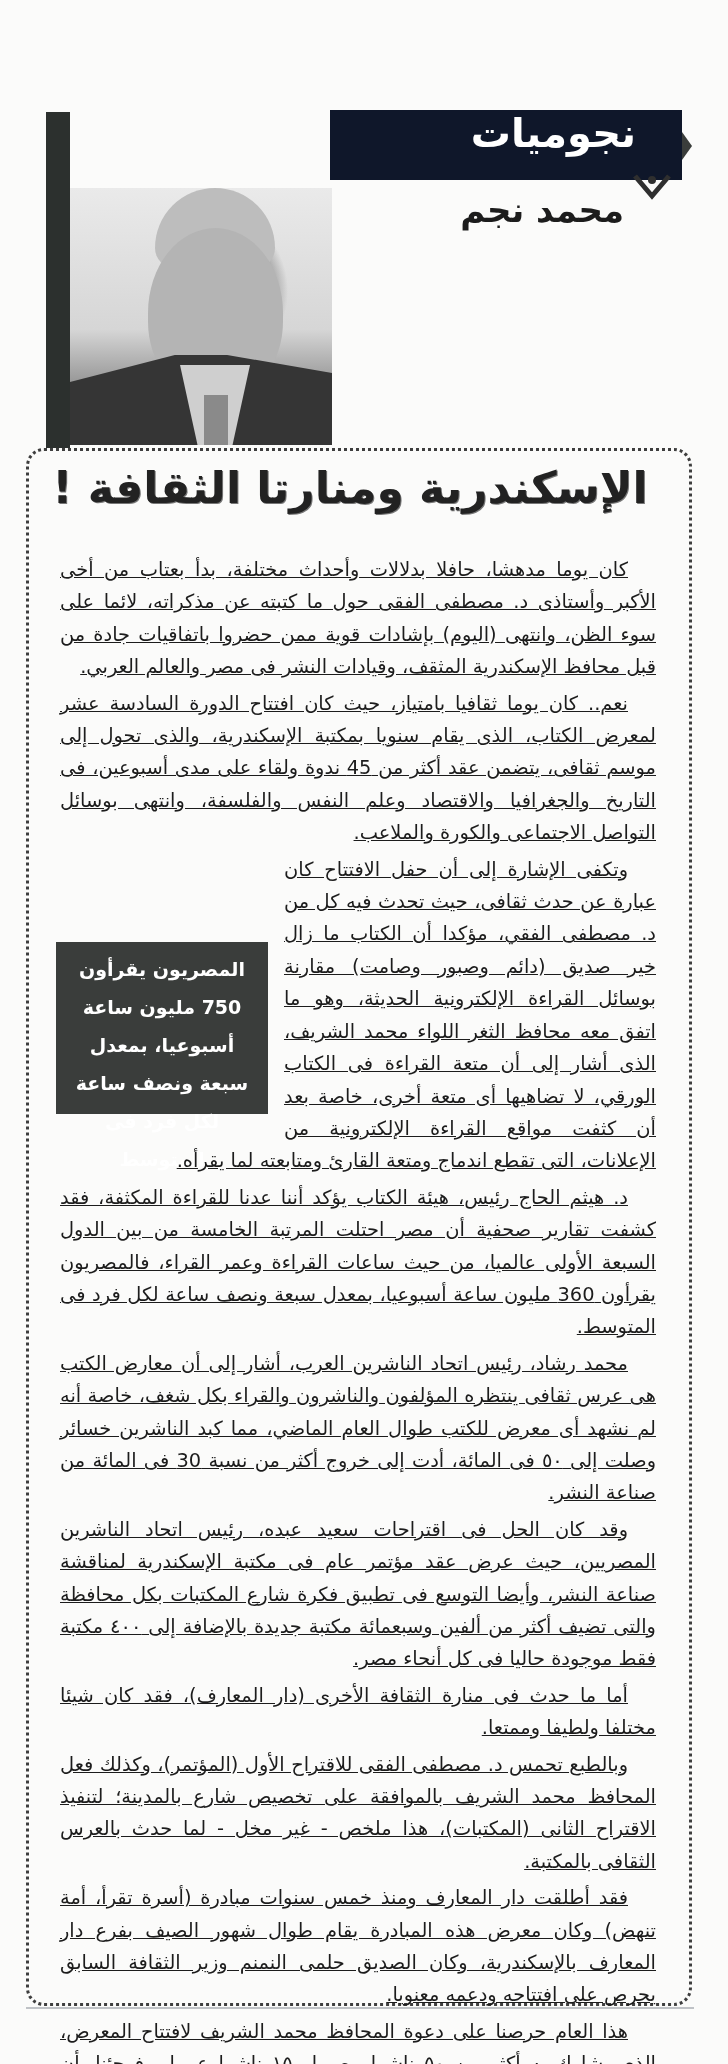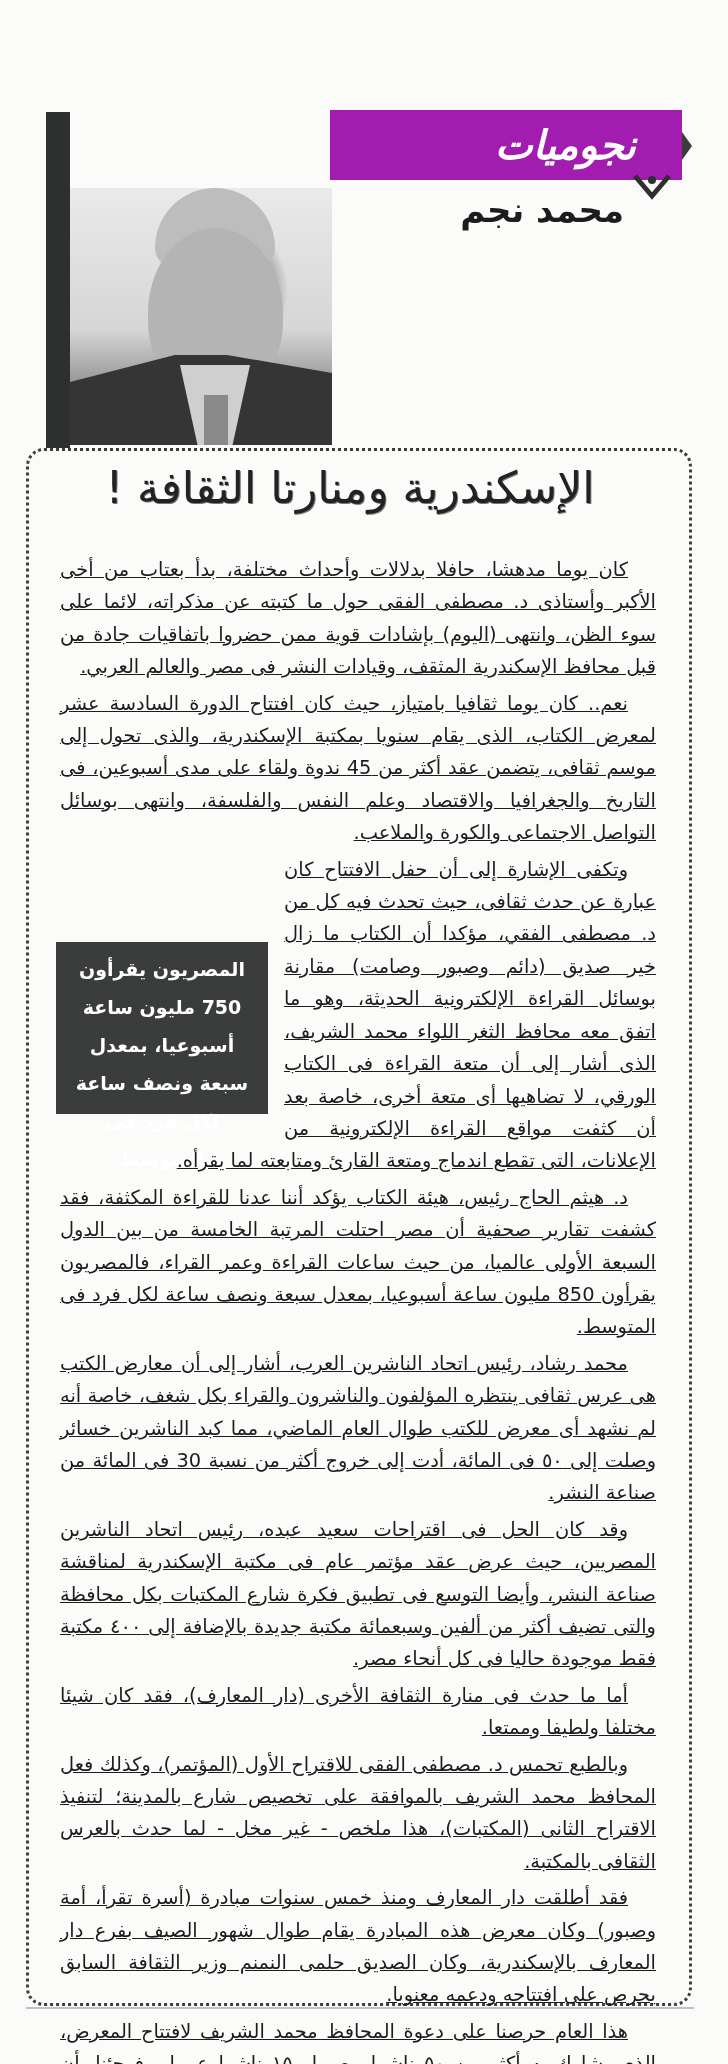--- a/index.html
+++ b/index.html
@@ -33,24 +33,23 @@
   }
   .photo .shirt {
     position: absolute; left: 110px; bottom: 0; width: 70px; height: 80px;
     background: #cfcfcf; clip-path: polygon(0 0, 100% 0, 75% 100%, 25% 100%);
   }
   .photo .tie {
     position: absolute; left: 134px; bottom: 0; width: 24px; height: 50px; background: #8a8a8a;
   }
   .brand-band {
     position: absolute; left: 330px; top: 110px; width: 352px; height: 70px;
-    background: #a21caf;
-    display: flex; align-items: center; justify-content: flex-end; padding-right: 46px;
+    background: #0f172a;
+    display: flex; justify-content: flex-end; padding-right: 46px;
     box-sizing: border-box;
-    font-style: italic;
   }
   .brand-band .tip {
     position: absolute; right: -10px; top: 22px; width: 0; height: 0;
     border-top: 14px solid transparent; border-bottom: 14px solid transparent;
     border-left: 10px solid #3a3d3b;
   }
   .brand-title {
     color: #ffffff; font-weight: bold; font-size: 40px; direction: rtl; letter-spacing: 1px;
   }
   .brand-chevron {
@@ -59,21 +58,21 @@
   .author-name {
     position: absolute; right: 104px; top: 190px; font-weight: bold; font-size: 34px;
     color: #1c1c1c; direction: rtl;
   }
   .frame {
     position: absolute; left: 26px; top: 448px; width: 666px; height: 1558px;
     border: 3px dotted #3e3e3e; border-radius: 18px; box-sizing: border-box;
   }
   .headline {
     position: absolute; left: 40px; width: 620px; top: 462px; text-align: center;
-    font-weight: normal; font-size: 44px; direction: rtl; color: #222;
+    font-weight: bold; font-size: 44px; direction: rtl; color: #222;
     text-shadow: 1px 1px 0 #777;
   }
   .article {
     position: absolute; left: 56px; top: 550px; width: 604px;
     direction: rtl; text-align: justify; font-size: 19.4px; line-height: 32.4px;
     color: #1c1c1c; font-family: "DejaVu Sans", sans-serif;
   }
   .article p { margin: 4px; text-indent: 28px; text-decoration: underline; }
   .pullquote {
     float: left; width: 212px; height: 172px; margin: 88px 16px 6px 0;
@@ -111,23 +110,23 @@
 
 <div class="frame"></div>
 
 <div class="headline">الإسكندرية ومنارتا الثقافة !</div>
 
 <div class="article">
   <p>كان يوما مدهشا، حافلا بدلالات وأحداث مختلفة، بدأ بعتاب من أخى الأكبر وأستاذى د. مصطفى الفقى حول ما كتبته عن مذكراته، لائما على سوء الظن، وانتهى (اليوم) بإشادات قوية ممن حضروا باتفاقيات جادة من قبل محافظ الإسكندرية المثقف، وقيادات النشر فى مصر والعالم العربي.</p>
   <p>نعم.. كان يوما ثقافيا بامتياز، حيث كان افتتاح الدورة السادسة عشر لمعرض الكتاب، الذى يقام سنويا بمكتبة الإسكندرية، والذى تحول إلى موسم ثقافى، يتضمن عقد أكثر من 45 ندوة ولقاء على مدى أسبوعين، فى التاريخ والجغرافيا والاقتصاد وعلم النفس والفلسفة، وانتهى بوسائل التواصل الاجتماعى والكورة والملاعب.</p>
   <div class="pullquote">المصريون يقرأون 750 مليون ساعة أسبوعيا، بمعدل سبعة ونصف ساعة لكل فرد فى المتوسط</div>
   <p>وتكفى الإشارة إلى أن حفل الافتتاح كان عبارة عن حدث ثقافى، حيث تحدث فيه كل من د. مصطفى الفقي، مؤكدا أن الكتاب ما زال خير صديق (دائم وصبور وصامت) مقارنة بوسائل القراءة الإلكترونية الحديثة، وهو ما اتفق معه محافظ الثغر اللواء محمد الشريف، الذى أشار إلى أن متعة القراءة فى الكتاب الورقي، لا تضاهيها أى متعة أخرى، خاصة بعد أن كثفت مواقع القراءة الإلكترونية من الإعلانات، التى تقطع اندماج ومتعة القارئ ومتابعته لما يقرأه.</p>
-  <p>د. هيثم الحاج رئيس، هيئة الكتاب يؤكد أننا عدنا للقراءة المكثفة، فقد كشفت تقارير صحفية أن مصر احتلت المرتبة الخامسة من بين الدول السبعة الأولى عالميا، من حيث ساعات القراءة وعمر القراء، فالمصريون يقرأون 850 مليون ساعة أسبوعيا، بمعدل سبعة ونصف ساعة لكل فرد فى المتوسط.</p>
+  <p>د. هيثم الحاج رئيس، هيئة الكتاب يؤكد أننا عدنا للقراءة المكثفة، فقد كشفت تقارير صحفية أن مصر احتلت المرتبة الخامسة من بين الدول السبعة الأولى عالميا، من حيث ساعات القراءة وعمر القراء، فالمصريون يقرأون 360 مليون ساعة أسبوعيا، بمعدل سبعة ونصف ساعة لكل فرد فى المتوسط.</p>
   <p>محمد رشاد، رئيس اتحاد الناشرين العرب، أشار إلى أن معارض الكتب هى عرس ثقافى ينتظره المؤلفون والناشرون والقراء بكل شغف، خاصة أنه لم نشهد أى معرض للكتب طوال العام الماضي، مما كبد الناشرين خسائر وصلت إلى ٥٠ فى المائة، أدت إلى خروج أكثر من نسبة 30 فى المائة من صناعة النشر.</p>
   <p>وقد كان الحل فى اقتراحات سعيد عبده، رئيس اتحاد الناشرين المصريين، حيث عرض عقد مؤتمر عام فى مكتبة الإسكندرية لمناقشة صناعة النشر، وأيضا التوسع فى تطبيق فكرة شارع المكتبات بكل محافظة والتى تضيف أكثر من ألفين وسبعمائة مكتبة جديدة بالإضافة إلى ٤٠٠ مكتبة فقط موجودة حاليا فى كل أنحاء مصر.</p>
   <p>أما ما حدث فى منارة الثقافة الأخرى (دار المعارف)، فقد كان شيئا مختلفا ولطيفا وممتعا.</p>
   <p>وبالطبع تحمس د. مصطفى الفقى للاقتراح الأول (المؤتمر)، وكذلك فعل المحافظ محمد الشريف بالموافقة على تخصيص شارع بالمدينة؛ لتنفيذ الاقتراح الثانى (المكتبات)، هذا ملخص - غير مخل - لما حدث بالعرس الثقافى بالمكتبة.</p>
-  <p>فقد أطلقت دار المعارف ومنذ خمس سنوات مبادرة (أسرة تقرأ، أمة وصبور) وكان معرض هذه المبادرة يقام طوال شهور الصيف بفرع دار المعارف بالإسكندرية، وكان الصديق حلمى النمنم وزير الثقافة السابق يحرص على افتتاحه ودعمه معنويا.</p>
+  <p>فقد أطلقت دار المعارف ومنذ خمس سنوات مبادرة (أسرة تقرأ، أمة تنهض) وكان معرض هذه المبادرة يقام طوال شهور الصيف بفرع دار المعارف بالإسكندرية، وكان الصديق حلمى النمنم وزير الثقافة السابق يحرص على افتتاحه ودعمه معنويا.</p>
   <p>هذا العام حرصنا على دعوة المحافظ محمد الشريف لافتتاح المعرض، الذى يشارك به أكثر من ٥٠ ناشرا مصريا و١٥ ناشرا عربيا، وفوجئنا بأن المحافظ قرأ كل ما كنا نرشحه للقراءة!</p>
 
 </div>
 
 <div class="bottom-rule"></div>
 
 </body></html>

